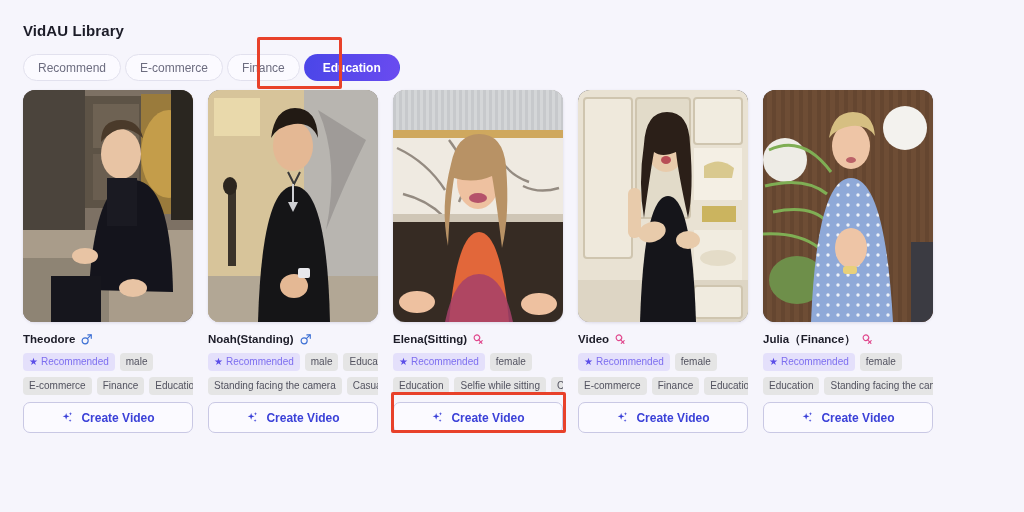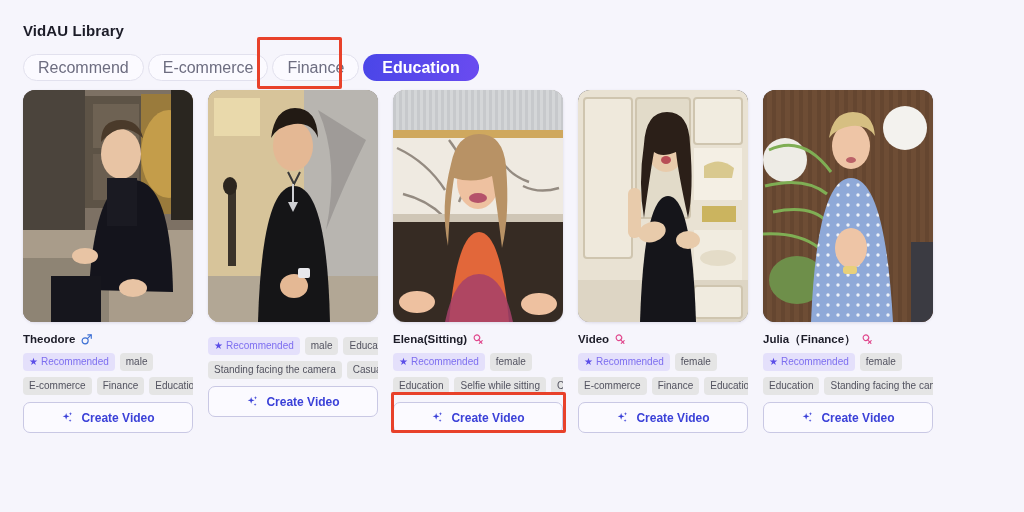--- a/index.html
+++ b/index.html
@@ -16,21 +16,21 @@
     font-size: 15px; font-weight: bold; color: #1c1c28;
     letter-spacing: 0.1px;
   }
 
   
   .tabs { position: absolute; left: 23px; top: 54px; display: flex; gap: 4px; }
   .tab {
     height: 27px; padding: 0 14px;
     border-radius: 14px; border: 1px solid #e2e1ee;
     background: #fbfaff; color: #6d6d80;
-    font-size: 16px; display: flex; align-items: center; justify-content: center;
+    font-size: 12px; display: flex; align-items: center; justify-content: center;
     white-space: nowrap; cursor: pointer;
   }
   .tab.active {
     background: linear-gradient(100deg, #4a46e8 0%, #6a4bf0 100%);
     border-color: transparent; color: #ffffff; font-weight: bold;
     padding: 0 18px;
   }
 
   
   .redbox { position: absolute; border: 3px solid #e8412a; border-radius: 2px; pointer-events: none; }
@@ -164,20 +164,30 @@
             <path d="M63 48 q4 -30 24 -30 q22 0 23 30 q-6 -16 -24 -14 q-16 2 -23 14 z" fill="#221a14"></path>
             <path d="M50 232 q4 -136 36 -136 q33 0 36 136 z" fill="#151517"></path>
             <path d="M80 82 l6 12 l6 -12" fill="none" stroke="#3a3a3a" stroke-width="2"></path>
             <rect x="84" y="94" width="2" height="18" fill="#cfd0d4"></rect>
             <path d="M80 112 l10 0 l-5 10 z" fill="#cfd0d4"></path>
             <ellipse cx="86" cy="196" rx="14" ry="12" fill="#e4b894"></ellipse>
             <rect x="90" y="178" width="12" height="10" rx="2" fill="#e8e8ec"></rect>
           </svg>
         </div>
         <div class="meta">
+          <div class="nameline">
+            <span class="name">Noah(Standing)</span>
+            <span style="display: flex;">
+              <svg class="gicon" viewBox="0 0 24 24">
+                <circle cx="9.5" cy="14.5" r="5.6" fill="none" stroke="#3b6fd4" stroke-width="2.1"></circle>
+                <line x1="14" y1="10" x2="20.5" y2="3.5" stroke="#3b6fd4" stroke-width="2.1" stroke-linecap="round"></line>
+                <polyline points="14.5,3.5 20.8,3.5 20.8,9.8" fill="none" stroke="#3b6fd4" stroke-width="2.1" stroke-linecap="round" stroke-linejoin="round"></polyline>
+              </svg>
+            </span>
+          </div>
           <div class="tagrow">
             <span class="tag rec">
               <span class="star">★</span>
               <span>Recommended</span>
             </span>
             <span class="tag">male</span>
             <span class="tag">Education</span>
           </div>
           <div class="tagrow">
             <span class="tag">Standing facing the camera</span>

